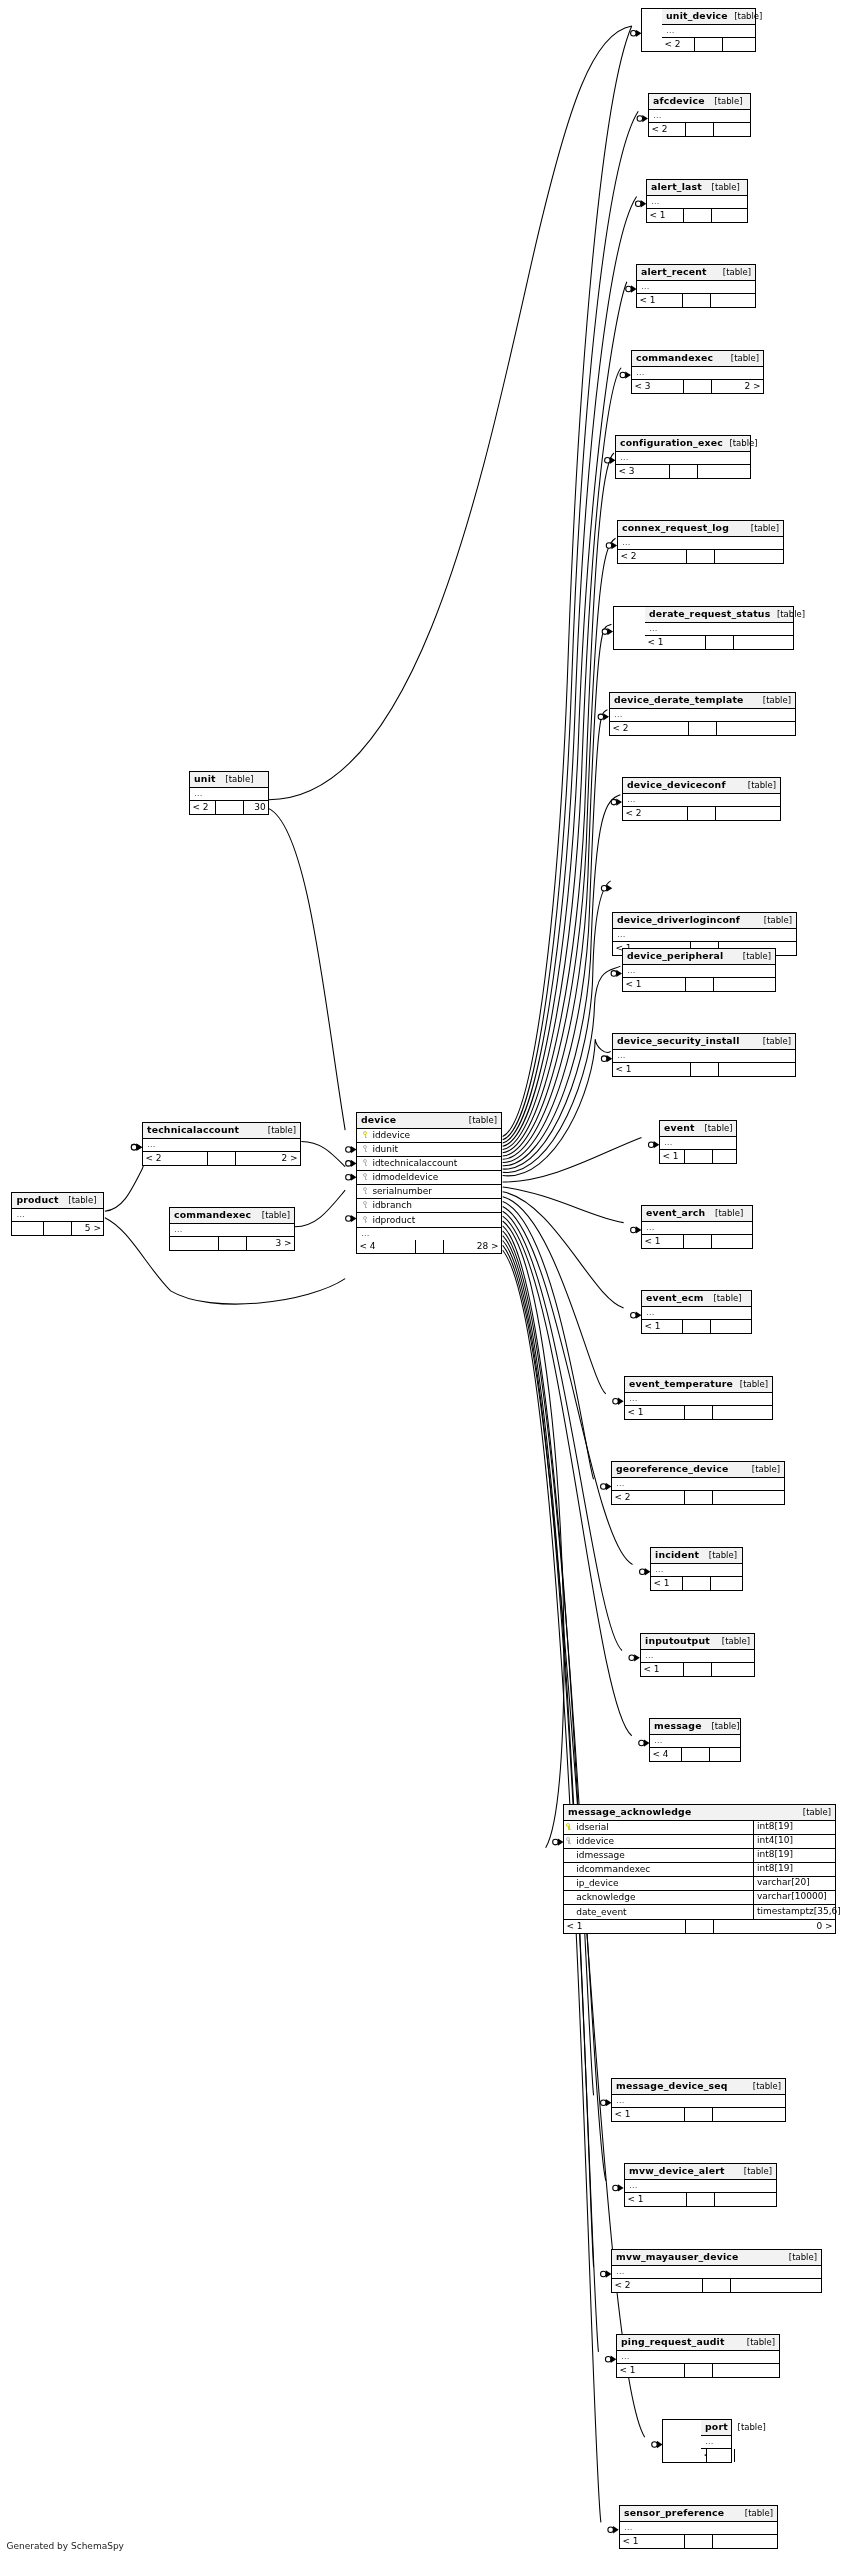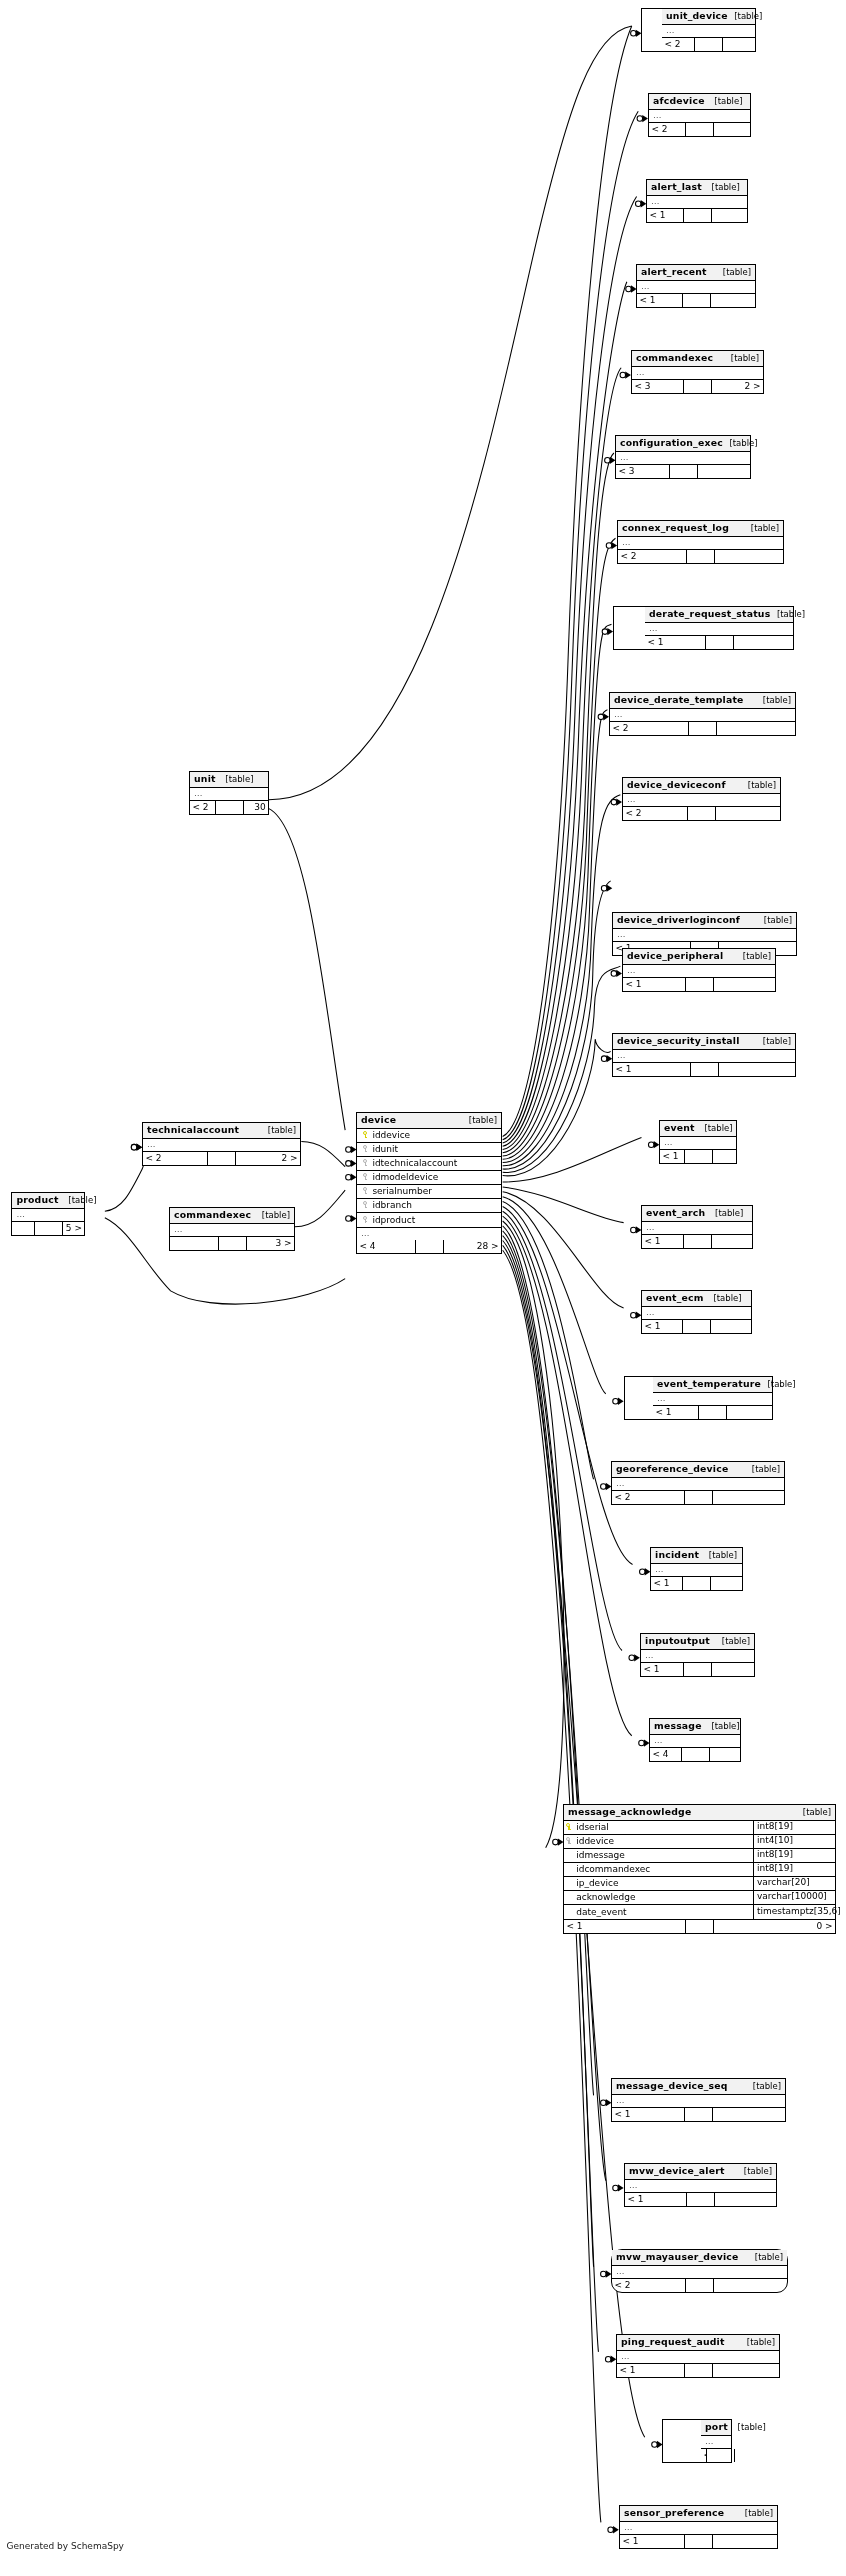--- a/index.html
+++ b/index.html
@@ -562,21 +562,21 @@
         </div>
         <div class="body">
           <div class="ell">…</div>
         </div>
         <div class="foot">
           <div class="f-left">&lt; 1</div>
           <div class="f-mid"></div>
           <div class="f-right"></div>
         </div>
       </div>
-      <div class="tbl" style="left: 624px; top: 1376px; width: 149px; padding-left: 28px;">
+      <div class="tbl" style="left: 624px; top: 1376px; width: 149px;">
         <div class="hdr">
           <span class="nm">event_temperature</span>
           <span class="tag">[table]</span>
         </div>
         <div class="body">
           <div class="ell">…</div>
         </div>
         <div class="foot">
           <div class="f-left">&lt; 1</div>
           <div class="f-mid"></div>
@@ -660,21 +660,21 @@
         </div>
         <div class="body">
           <div class="ell">…</div>
         </div>
         <div class="foot">
           <div class="f-left">&lt; 1</div>
           <div class="f-mid"></div>
           <div class="f-right"></div>
         </div>
       </div>
-      <div class="tbl" style="left: 611px; top: 2249px; width: 177px; border-radius: 11px;">
+      <div class="tbl" style="left: 611px; top: 2249px; width: 211px;">
         <div class="hdr">
           <span class="nm">mvw_mayauser_device</span>
           <span class="tag">[table]</span>
         </div>
         <div class="body">
           <div class="ell">…</div>
         </div>
         <div class="foot">
           <div class="f-left">&lt; 2</div>
           <div class="f-mid"></div>
@@ -758,21 +758,21 @@
         </div>
         <div class="body">
           <div class="ell">…</div>
         </div>
         <div class="foot">
           <div class="f-left"></div>
           <div class="f-mid"></div>
           <div class="f-right">3 &gt;</div>
         </div>
       </div>
-      <div class="tbl compact" style="left: 11.4px; top: 1192px; width: 74px;">
+      <div class="tbl compact" style="left: 11.4px; top: 1192px; width: 93px;">
         <div class="hdr">
           <span class="nm">product</span>
           <span class="tag">[table]</span>
         </div>
         <div class="body">
           <div class="ell">…</div>
         </div>
         <div class="foot">
           <div class="f-left"></div>
           <div class="f-mid"></div>

